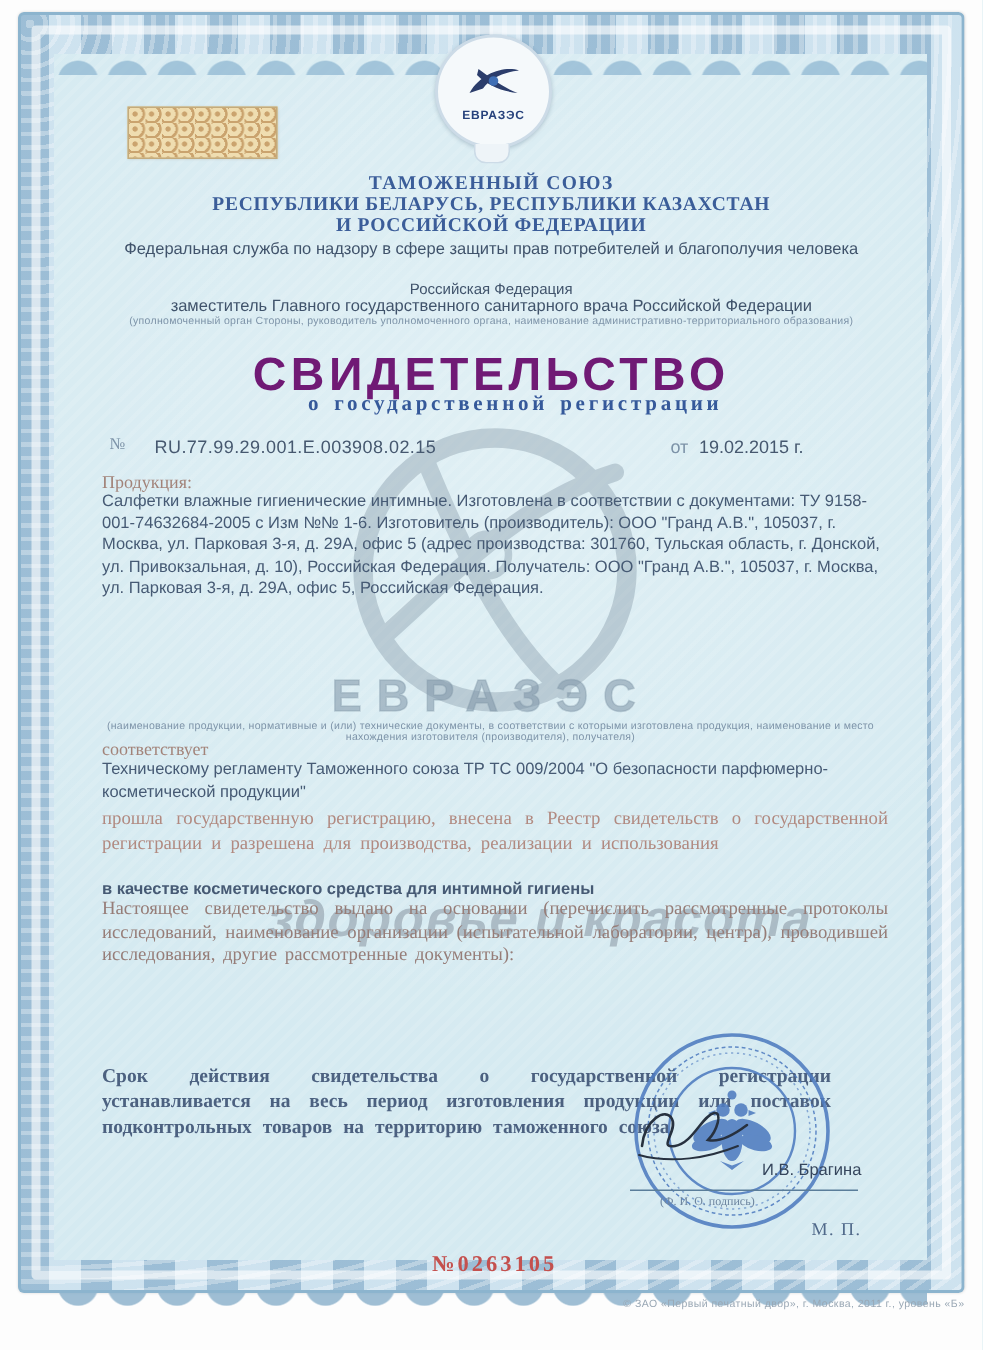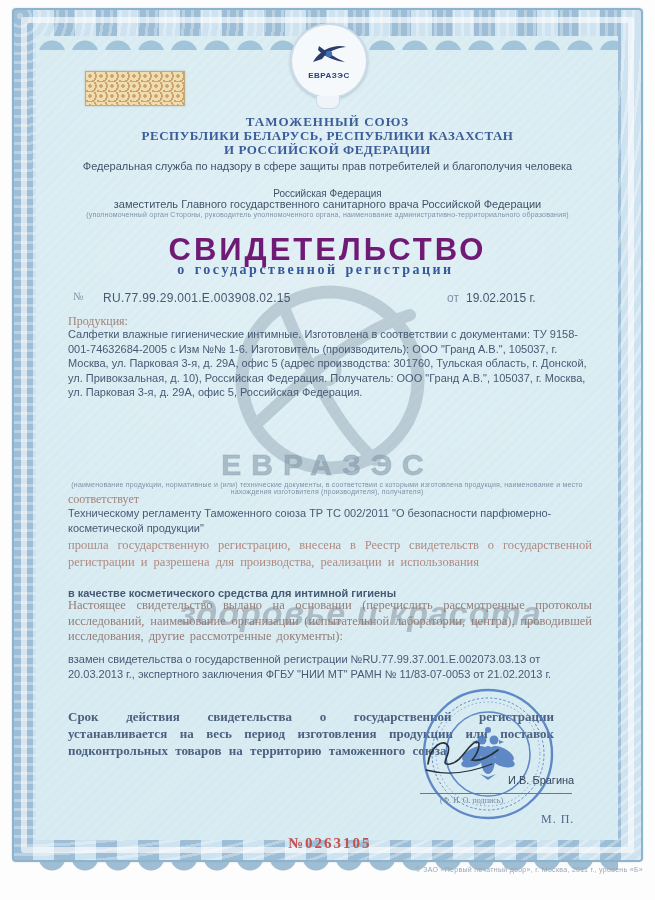--- a/index.html
+++ b/index.html
@@ -173,38 +173,37 @@
 
   <div class="abs hdr-serif" style="left:60px;top:114px;width:535px;font-size:13px;letter-spacing:1px;">ТАМОЖЕННЫЙ СОЮЗ</div>
   <div class="abs hdr-serif" style="left:60px;top:128px;width:535px;font-size:13px;letter-spacing:.5px;">РЕСПУБЛИКИ БЕЛАРУСЬ, РЕСПУБЛИКИ КАЗАХСТАН</div>
   <div class="abs hdr-serif" style="left:60px;top:142px;width:535px;font-size:13px;letter-spacing:.5px;">И РОССИЙСКОЙ ФЕДЕРАЦИИ</div>
   <div class="abs hdr-sans" style="left:55px;top:160px;width:545px;font-size:11px;">Федеральная служба по надзору в сфере защиты прав потребителей и благополучия человека</div>
   <div class="abs hdr-sans" style="left:60px;top:174px;width:535px;font-size:11px;margin-top:24px;">заместитель Главного государственного санитарного врача Российской Федерации</div>
   <div class="abs hdr-sans" style="left:60px;top:188px;width:535px;font-size:10px;">Российская Федерация</div>
   <div class="abs tiny-note" style="left:80px;top:211px;width:495px;">(уполномоченный орган Стороны, руководитель уполномоченного органа, наименование административно-территориального образования)</div>
 
   <div class="abs title-main" style="left:60px;top:232px;width:535px;">СВИДЕТЕЛЬСТВО</div>
-  <div class="abs title-sub" style="left:48px;top:262px;width:535px;">о государственной регистрации</div>
+  <div class="abs title-sub" style="left:76px;top:262px;width:535px;">о государственной регистрации</div>
 
   <div class="abs num-label" style="left:73px;top:290px;">№</div>
   <div class="abs num-row" style="left:103px;top:291px;letter-spacing:.3px;">RU.77.99.29.001.E.003908.02.15</div>
   <div class="abs num-row" style="left:447px;top:291px;color:#7d93a8;">от</div>
   <div class="abs num-row" style="left:466px;top:291px;">19.02.2015 г.</div>
 
   <div class="abs form-label" style="left:68px;top:314px;">Продукция:</div>
   <div class="abs data-text" style="left:68px;top:327px;width:528px;">Салфетки влажные гигиенические интимные. Изготовлена в соответствии с документами: ТУ 9158-001-74632684-2005 с Изм №№ 1-6. Изготовитель (производитель): ООО "Гранд А.В.", 105037, г. Москва, ул. Парковая 3-я, д. 29А, офис 5 (адрес производства: 301760, Тульская область, г. Донской, ул. Привокзальная, д. 10), Российская Федерация. Получатель: ООО "Гранд А.В.", 105037, г. Москва, ул. Парковая 3-я, д. 29А, офис 5, Российская Федерация.</div>
   <div class="abs tiny-note" style="left:62px;top:481px;width:530px;">(наименование продукции, нормативные и (или) технические документы, в соответствии с которыми изготовлена продукция, наименование и место нахождения изготовителя (производителя), получателя)</div>
 
   <div class="abs form-label" style="left:68px;top:492px;">соответствует</div>
-  <div class="abs data-text" style="left:68px;top:506px;width:528px;">Техническому регламенту Таможенного союза ТР ТС 002/2011 "О безопасности парфюмерно-косметической продукции"</div>
+  <div class="abs data-text" style="left:68px;top:506px;width:528px;">Техническому регламенту Таможенного союза ТР ТС 009/2004 "О безопасности парфюмерно-косметической продукции"</div>
   <div class="abs faded-serif" style="left:68px;top:537px;width:524px;">прошла государственную регистрацию, внесена в Реестр свидетельств о государственной регистрации и разрешена для производства, реализации и использования</div>
   <div class="abs data-text" style="left:68px;top:586px;width:528px;font-weight:bold;">в качестве косметического средства для интимной гигиены</div>
 
   <div class="abs basis-serif" style="left:68px;top:574px;width:524px;margin-top:24px;">Настоящее свидетельство выдано на основании (перечислить рассмотренные протоколы исследований, наименование организации (испытательной лаборатории, центра), проводившей исследования, другие рассмотренные документы):</div>
-  <div class="abs data-text" style="left:68px;top:652px;width:524px;">взамен свидетельства о государственной регистрации №RU.77.99.37.001.E.002073.03.13 от 20.03.2013 г., экспертного заключения ФГБУ "НИИ МТ" РАМН № 11/83-07-0053 от 21.02.2013 г.</div>
 
   <div class="abs validity-serif" style="left:68px;top:708px;width:486px;">Срок действия свидетельства о государственной регистрации устанавливается на весь период изготовления продукции или поставок подконтрольных товаров на территорию таможенного союза</div>
 
   <div class="abs stamp">
     <svg width="136" height="136" viewBox="0 0 136 136">
       <circle cx="68" cy="68" r="64" fill="none" stroke="#4f7cc0" stroke-width="2.4"></circle>
       <circle cx="68" cy="68" r="56" fill="none" stroke="#4f7cc0" stroke-width="1" stroke-dasharray="2.5,2"></circle>
       <circle cx="68" cy="68" r="42" fill="none" stroke="#4f7cc0" stroke-width="1.6"></circle>
       <circle cx="68" cy="68" r="52" fill="none" stroke="#4f7cc0" stroke-width="1" stroke-dasharray="1.5,2.5" opacity=".7"></circle>
       <g fill="#4f7cc0">

